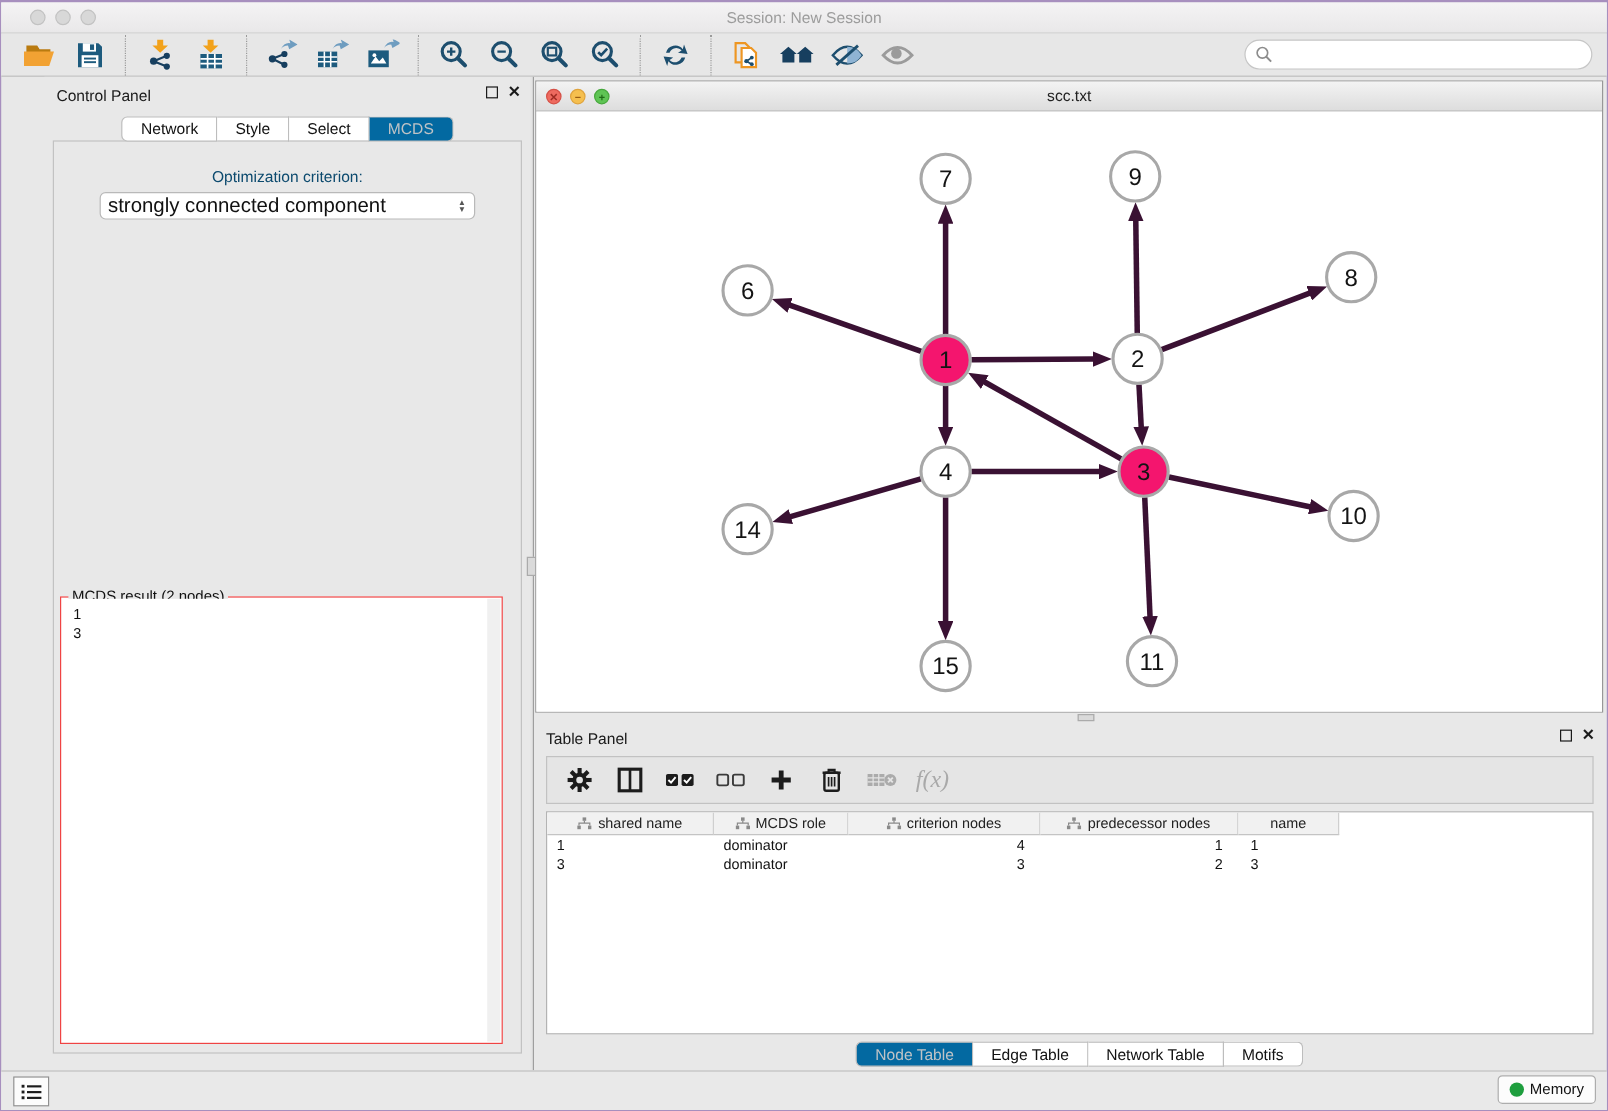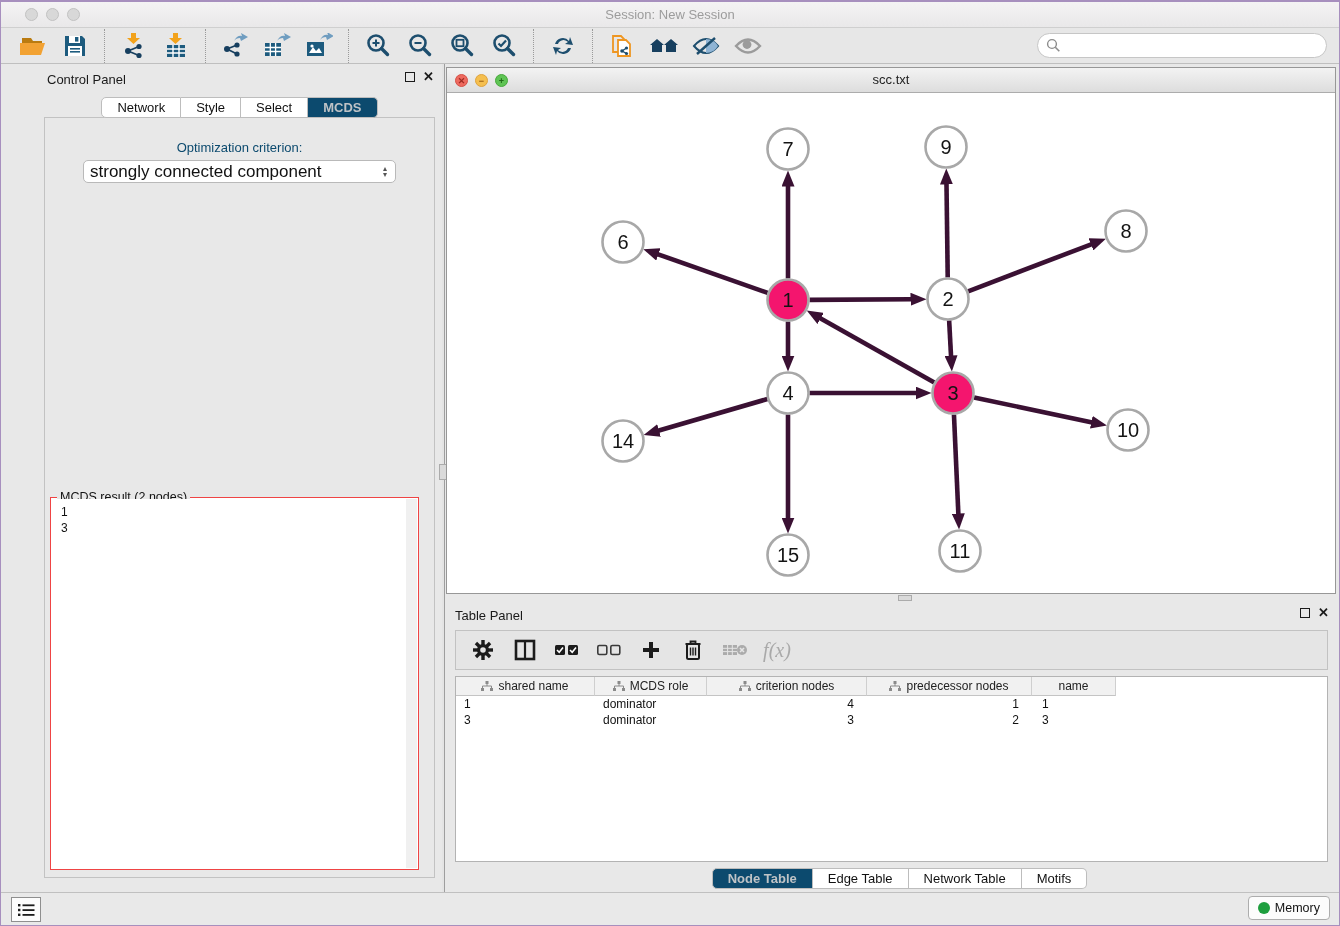--- a/index.html
+++ b/index.html
@@ -40,21 +40,21 @@
   .cp-header { position:relative; height:26px; }
   .cp-title { position:absolute; left:10px; top:8px; font-size:13px; color:#1A1A1A; }
   .panel-ctrls { position:absolute; right:8px; top:8px; display:flex; gap:8px; align-items:center; }
   .float-icon { width:10px; height:10px; border:1.6px solid #1A1A1A; background:transparent; }
   .close-icon { font-size:13px; font-weight:bold; color:#1A1A1A; line-height:10px; }
   .cp-tabs { position:absolute; left:0; right:0; top:33px; display:flex; justify-content:center; z-index:2; }
   .tab { height:21px; padding:0 15px; font-size:13px; line-height:20px; background:#FFF;
     border:1px solid #BDBDBD; border-left:none; color:#111; }
   .tab:first-child { border-left:1px solid #BDBDBD; border-radius:5px 0 0 5px; }
   .tab:last-child { border-radius:0 5px 5px 0; }
-  .tab.selected { background:#0c4a6e; color:#BFC3C6;font-weight:bold; }
+  .tab.selected { background:#0369a1; color:#BFC3C6; }
   .cp-content { position:absolute; left:7px; right:7px; top:53px; bottom:14px;
     border:1px solid #C2C2C2; background:#E8E8E8; }
   .opt-label { text-align:center; margin-top:22px; font-size:13px; color:#0c4a6e; }
   .dropdown { position:absolute; left:38px; right:38px; top:42px; height:23px; background:#FFF;
     border:1px solid #B9B9B9; border-radius:5px; display:flex; align-items:center; padding:0 6px; }
   .dropdown .dd-value { flex:1; font-size:17px; color:#111; }
   .dd-stepper { display:flex; flex-direction:column; align-items:center; line-height:6px;
     font-size:8px; color:#555; padding-right:2px; }
   .cp-buttons { position:absolute; left:0; right:0; top:76px; display:flex; justify-content:center; gap:14px; }
   .btn { height:23px; padding:0 18px; background:#FFF; border:1px solid #B5B5B5; border-radius:5px;

